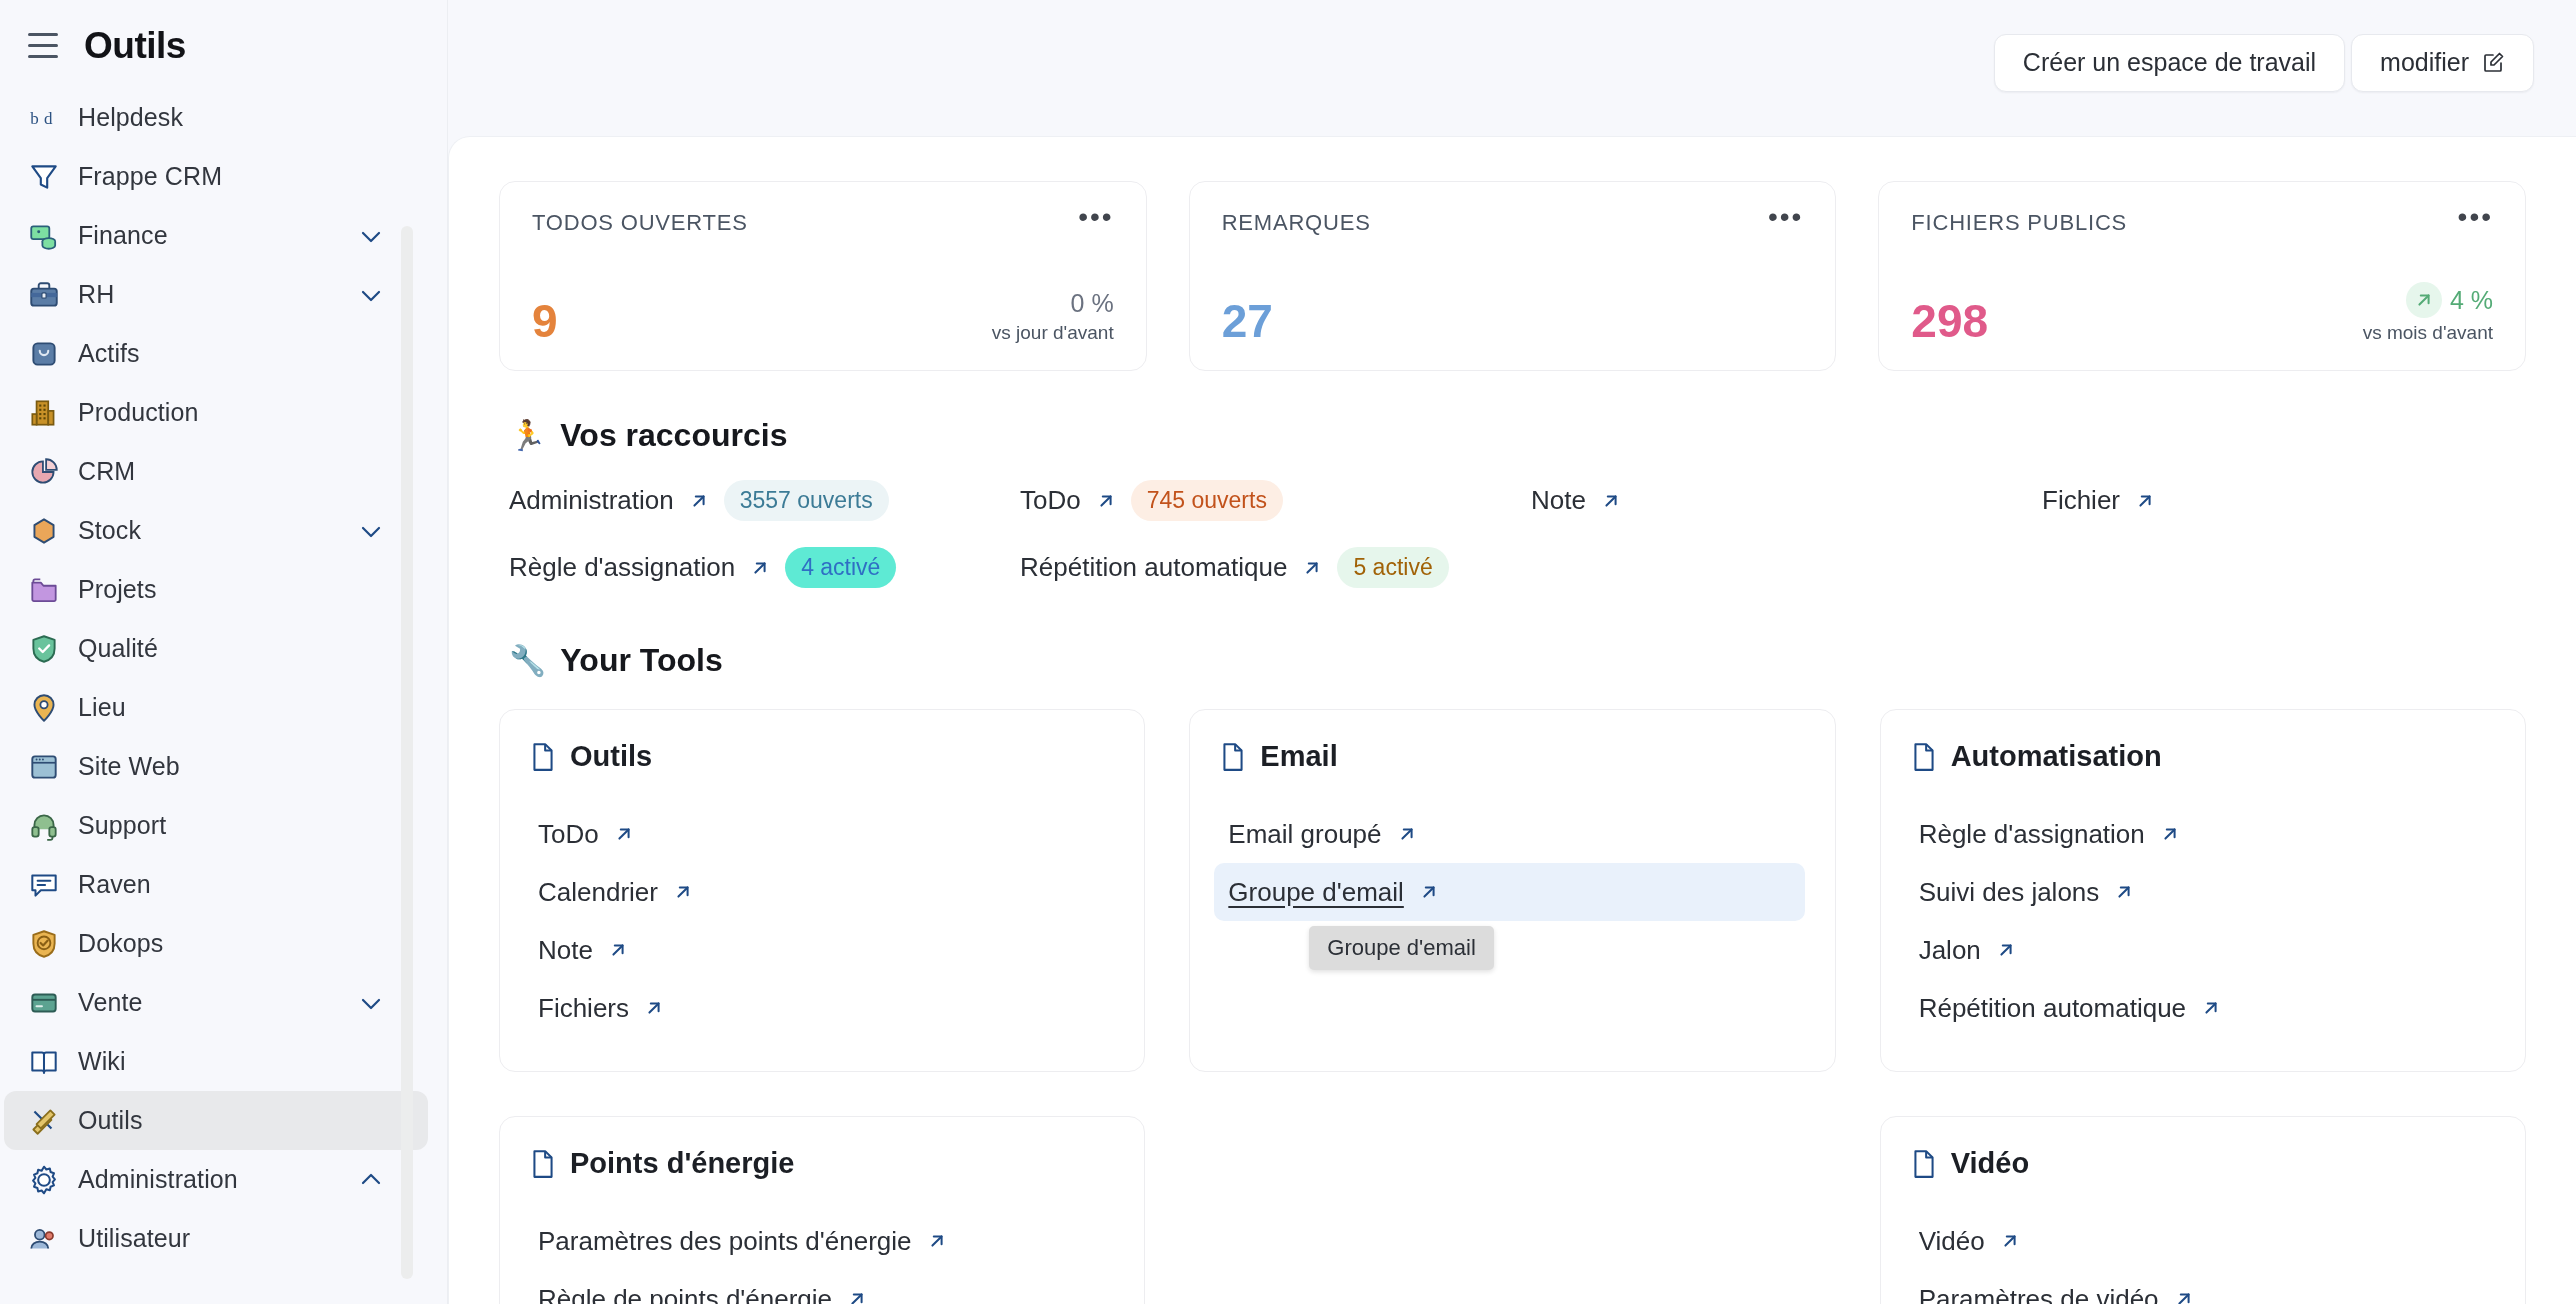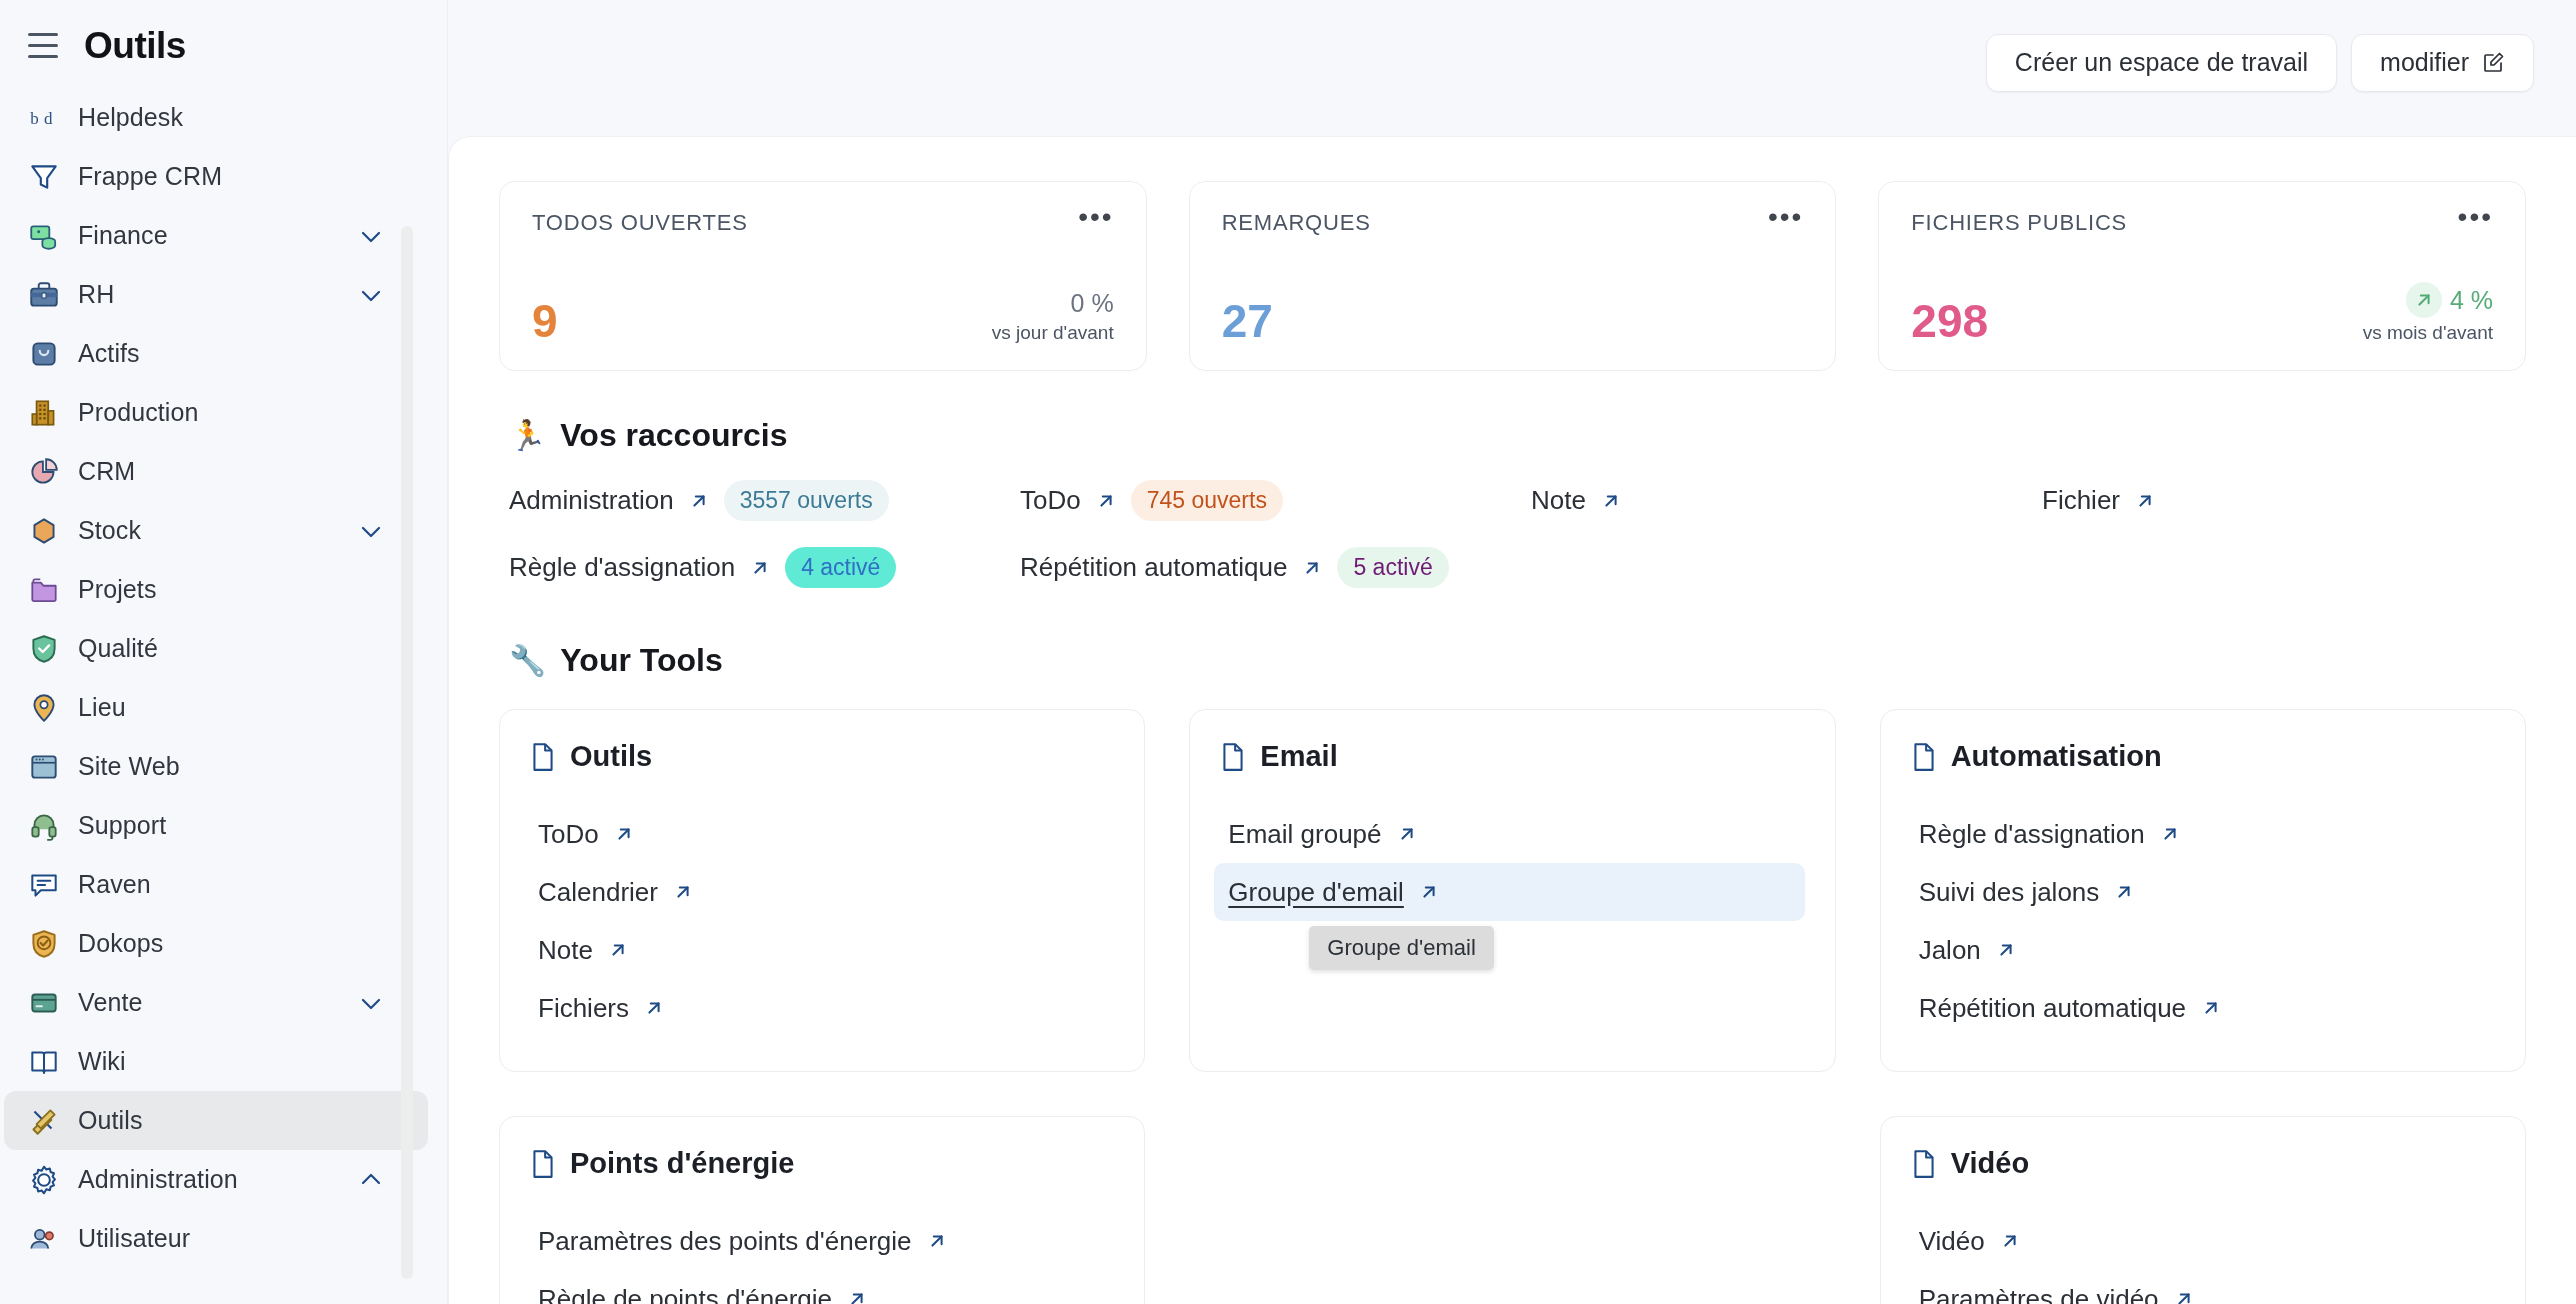--- a/index.html
+++ b/index.html
@@ -52,21 +52,21 @@
     position: absolute; left: 401px; top: 226px;
     width: 12px; height: 1053px;
     background: #eceded; border-radius: 8px;
   }
   .sb-divider { position: absolute; right: 0; top: 0; width: 1px; height: 1305px; background: #eceef2; }
 
   
   .main { flex: 1 1 auto; position: relative; height: 1305px; }
   .topbar {
     height: 125px; display: flex; align-items: center; justify-content: flex-end;
-    padding-right: 42px; gap: 14px;
+    padding-right: 42px; gap: 6px;
     position: relative; z-index: 3;
   }
   .btn {
     background: #ffffff;
     border: 1px solid #e7e9ee;
     border-radius: 12px;
     height: 58px;
     padding: 0 28px;
     display: inline-flex; align-items: center; gap: 12px;
     font-size: 25px; color: #2b2f36;
@@ -549,21 +549,21 @@
                 <span class="sc-badge" style="background:#5eead4;color:#2f6fc4">4 activé</span>
               </div>
               <div class="sc-cell sc-c2">
                 <span class="sc-label">Répétition automatique</span>
                 <span class="arrow-ico">
                   <svg viewBox="0 0 24 24" width="22" height="22" fill="none" stroke="#1e4a85" stroke-width="2.2" stroke-linecap="round" stroke-linejoin="round">
                     <path d="M7 17L17 7"></path>
                     <path d="M8.5 7H17v8.5"></path>
                   </svg>
                 </span>
-                <span class="sc-badge" style="background:#e6f6ec;color:#701a75">5 activé</span>
+                <span class="sc-badge" style="background:#e6f6ec;color:#a16207">5 activé</span>
               </div>
             </div>
           </div>
 
         <div class="section-title" style="margin-top:54px;">
           <span class="section-emoji">🔧</span>
           <span>Your Tools</span>
         </div>
         <div class="tools-grid" id="tools-grid">
             <div class="tool-card">

